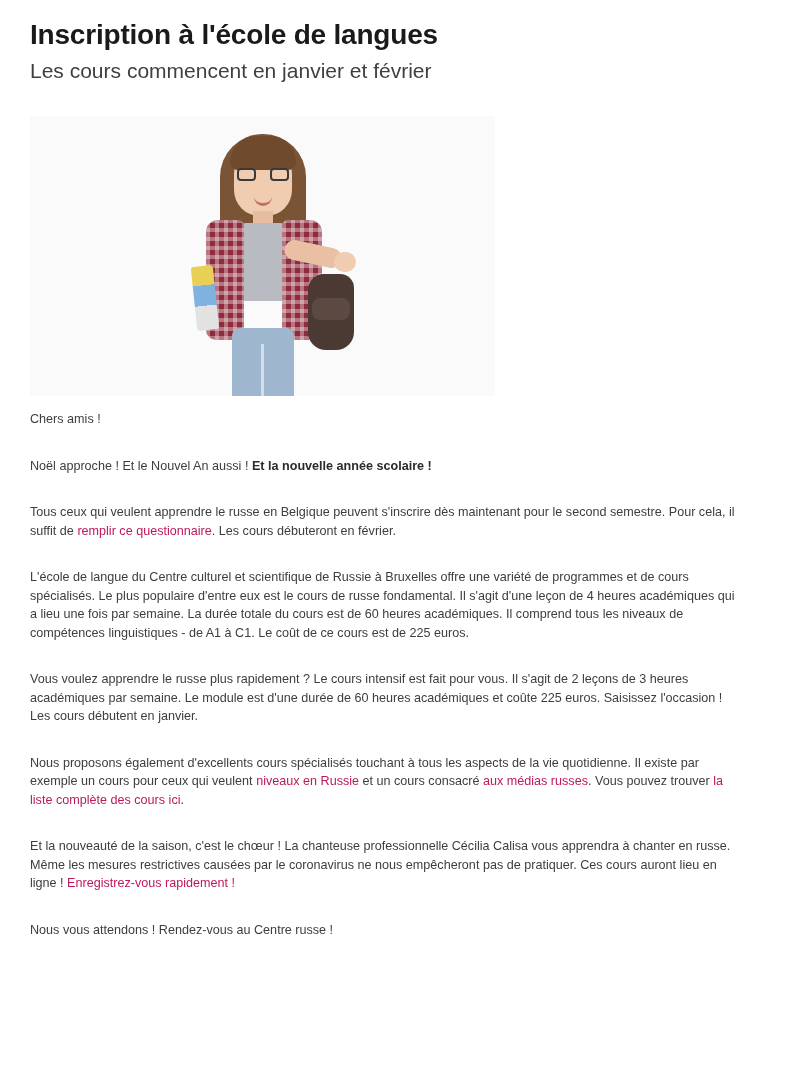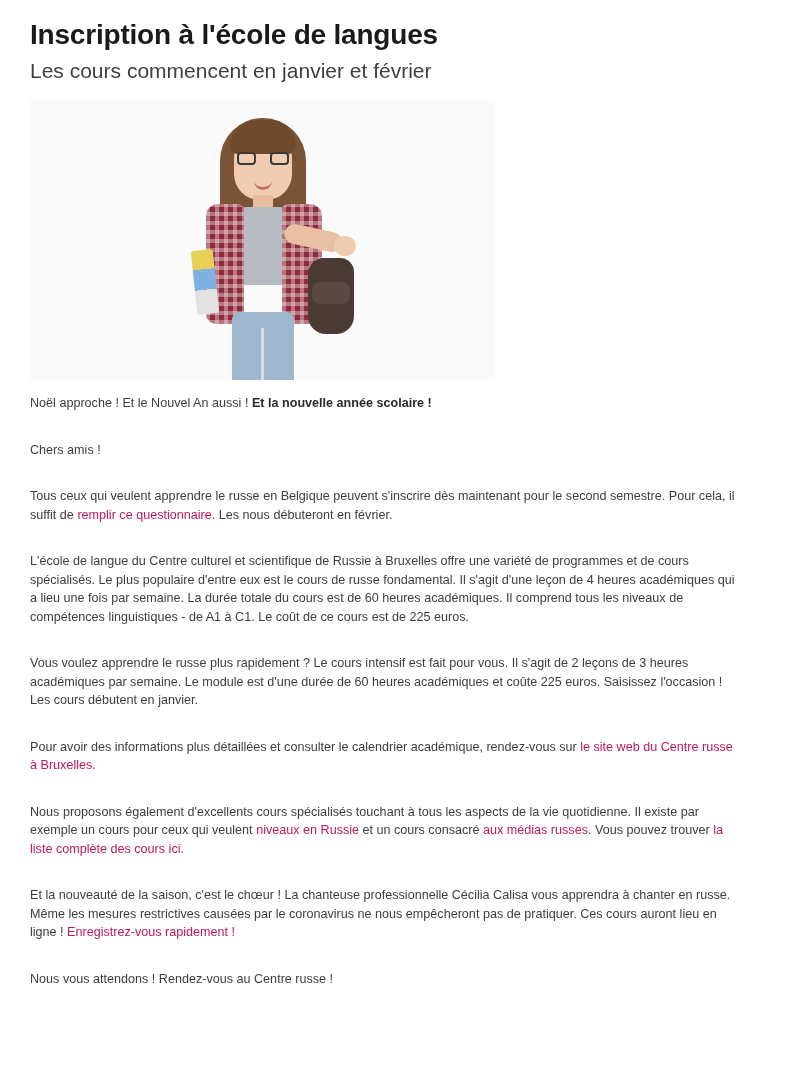--- a/index.html
+++ b/index.html
@@ -21,21 +21,21 @@
   }
   h1.title {
     margin: 0 0 6px 0;
     font-size: 28px;
     line-height: 34px;
     font-weight: bold;
     color: #1a1a1a;
     letter-spacing: -0.2px;
   }
   h2.subtitle {
-    margin: 0 0 16px 0;
+    margin: 0 0 32px 0;
     font-size: 21px;
     line-height: 26px;
     font-weight: normal;
     color: #3f3f3f;
   }
   .hero {
     width: 465px;
     height: 280px;
     margin: 0 0 14px 0;
     background: #fafafa;
@@ -166,31 +166,30 @@
       <div class="hand"></div>
       <div class="books"></div>
       <div class="backpack"></div>
       <div class="backpack-flap"></div>
       <div class="jeans"></div>
     </div>
   </div>
 
   <div class="body-block">
 
+    <p><span>Chers amis !</span></p>
+
     <p><span>Noël approche ! Et le Nouvel An aussi ! </span><strong>Et la nouvelle année scolaire !</strong></p>
 
-    <p><span>Chers amis !</span></p>
-
-    <p><span>Tous ceux qui veulent apprendre le russe en Belgique peuvent s'inscrire dès maintenant pour le second semestre. Pour cela, il suffit de </span><a href="#">remplir ce questionnaire</a><span>. Les nous débuteront en février.</span></p>
+    <p><span>Tous ceux qui veulent apprendre le russe en Belgique peuvent s'inscrire dès maintenant pour le second semestre. Pour cela, il suffit de </span><a href="#">remplir ce questionnaire</a><span>. Les cours débuteront en février.</span></p>
 
     <p><span>L'école de langue du Centre culturel et scientifique de Russie à Bruxelles offre une variété de programmes et de cours spécialisés. Le plus populaire d'entre eux est le cours de russe fondamental. Il s'agit d'une leçon de 4 heures académiques qui a lieu une fois par semaine. La durée totale du cours est de 60 heures académiques. Il comprend tous les niveaux de compétences linguistiques - de A1 à C1. Le coût de ce cours est de 225 euros.</span></p>
 
     <p><span>Vous voulez apprendre le russe plus rapidement ? Le cours intensif est fait pour vous. Il s'agit de 2 leçons de 3 heures académiques par semaine. Le module est d'une durée de 60 heures académiques et coûte 225 euros. Saisissez l'occasion ! Les cours débutent en janvier.</span></p>
 
-    <p><span>Pour avoir des informations plus détaillées et consulter le calendrier académique, rendez-vous sur </span><a href="#">le site web du Centre russe à Bruxelles</a><span>.</span></p>
 
     <p><span>Nous proposons également d'excellents cours spécialisés touchant à tous les aspects de la vie quotidienne. Il existe par exemple un cours pour ceux qui veulent </span><a href="#">niveaux en Russie</a><span> et un cours consacré </span><a href="#">aux médias russes</a><span>. Vous pouvez trouver </span><a href="#">la liste complète des cours ici</a><span>.</span></p>
 
     <p><span>Et la nouveauté de la saison, c'est le chœur ! La chanteuse professionnelle Cécilia Calisa vous apprendra à chanter en russe. Même les mesures restrictives causées par le coronavirus ne nous empêcheront pas de pratiquer. Ces cours auront lieu en ligne ! </span><a href="#">Enregistrez-vous rapidement !</a></p>
 
     <p><span>Nous vous attendons ! Rendez-vous au Centre russe !</span></p>
 
   </div>
 </div>
 

